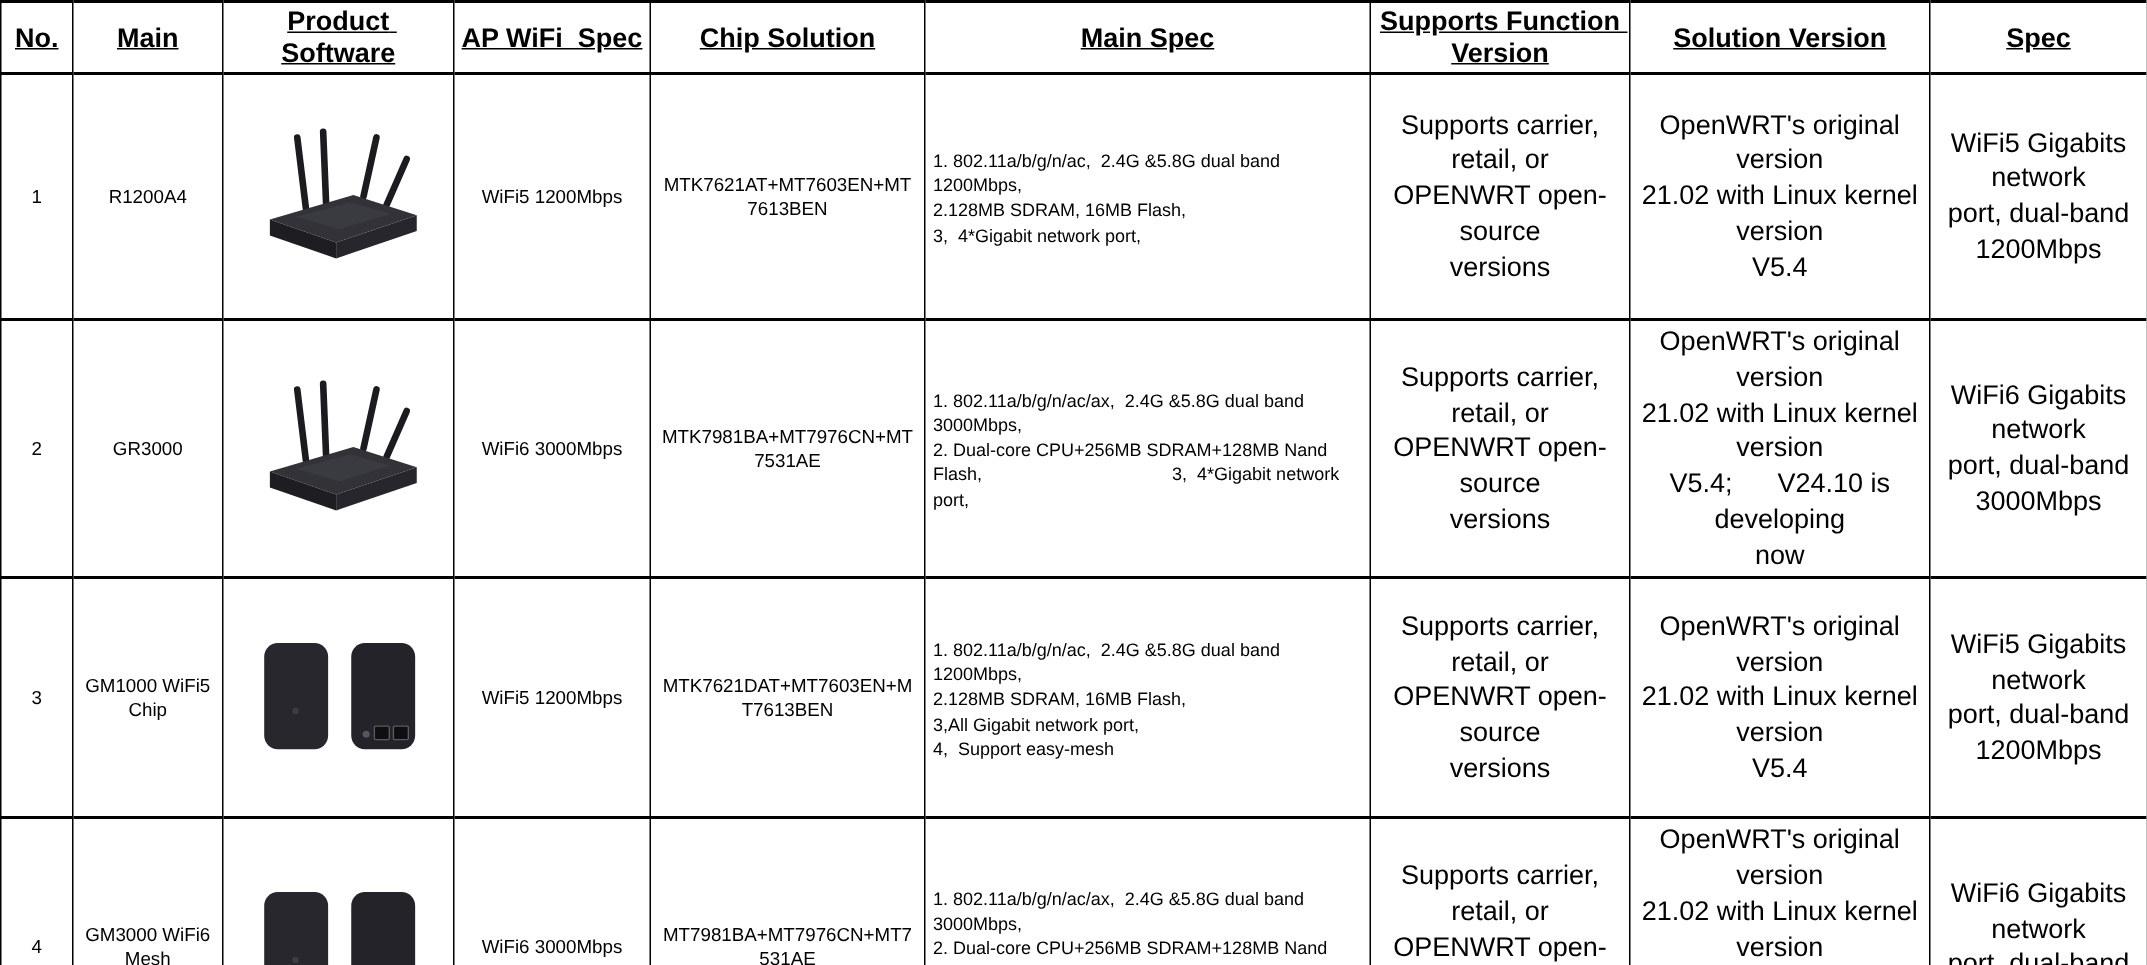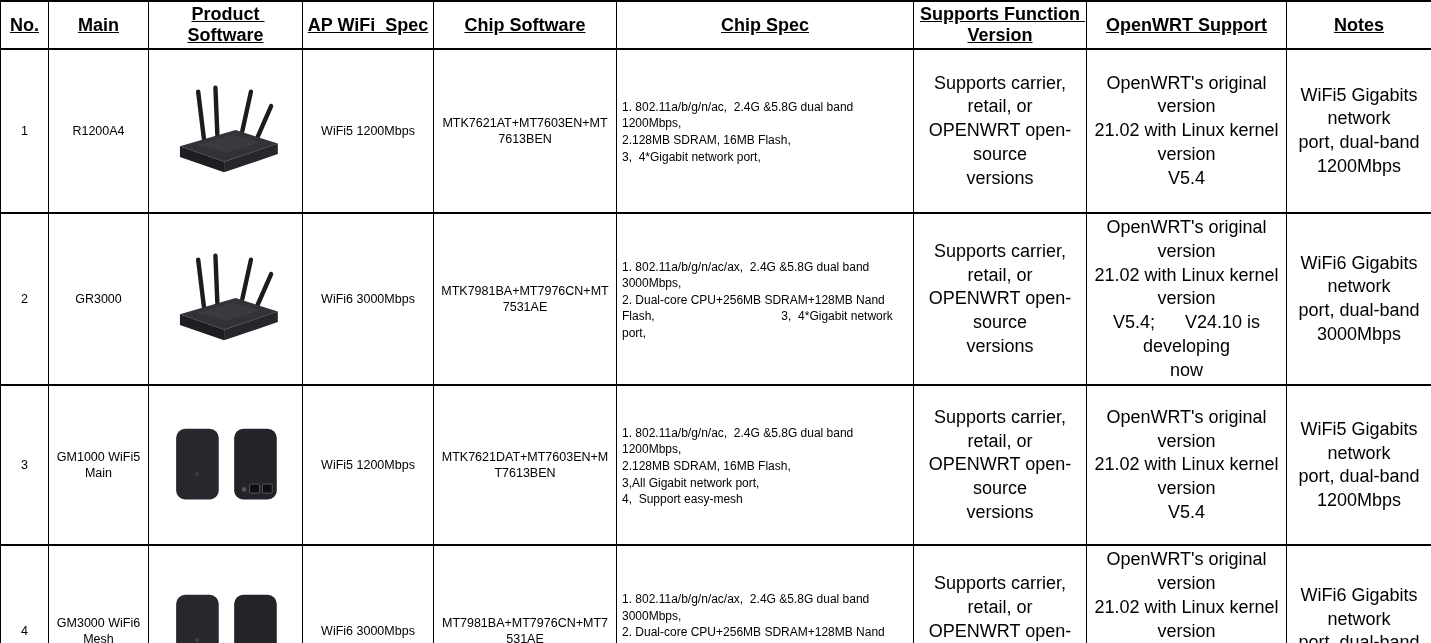--- a/index.html
+++ b/index.html
@@ -55,25 +55,25 @@
     <col style="width:173px">
         <col style="width:200px">
         <col style="width:145px">
   </colgroup>
   <thead>
     <tr>
       <th>No.</th>
       <th>Main</th>
       <th>Product Software</th>
       <th>AP WiFi  Spec</th>
-      <th>Chip Software</th>
-      <th>Chip Spec</th>
+      <th>Chip Solution</th>
+      <th>Main Spec</th>
       <th>Supports Function Version</th>
-      <th>OpenWRT Support</th>
-      <th>Notes</th>
+      <th>Solution Version</th>
+      <th>Spec</th>
     </tr>
   </thead>
   <tbody>
 
     <tr class="r1">
       <td>1</td>
       <td>R1200A4</td>
       <td class="pic-cell">
         <svg viewBox="0 0 120 100" width="116" height="96">
           <g stroke="#1c1c20" stroke-width="4.6" stroke-linecap="round">
@@ -136,21 +136,21 @@
       <td class="openwrt">OpenWRT's original version
 21.02 with Linux kernel version
 V5.4;      V24.10 is developing
 now</td>
       <td class="notes">WiFi6 Gigabits network
 port, dual-band 3000Mbps</td>
     </tr>
 
     <tr class="r3">
       <td>3</td>
-      <td>GM1000 WiFi5 Main</td>
+      <td>GM1000 WiFi5 Chip</td>
       <td class="pic-cell">
         <svg viewBox="0 0 150 100" width="136" height="92">
           <rect x="20" y="10" width="47" height="78" rx="10" fill="#27272d"></rect>
           <circle cx="43" cy="60" r="2.4" fill="#3c3c44"></circle>
           <rect x="84" y="10" width="47" height="78" rx="10" fill="#232329"></rect>
           <circle cx="95" cy="77" r="2.6" fill="#55555c"></circle>
           <rect x="101" y="71" width="11" height="10" rx="1" fill="#0f0f12" stroke="#5a5a62" stroke-width="1"></rect>
           <rect x="115" y="71" width="11" height="10" rx="1" fill="#0f0f12" stroke="#5a5a62" stroke-width="1"></rect>
         </svg>
       </td>

